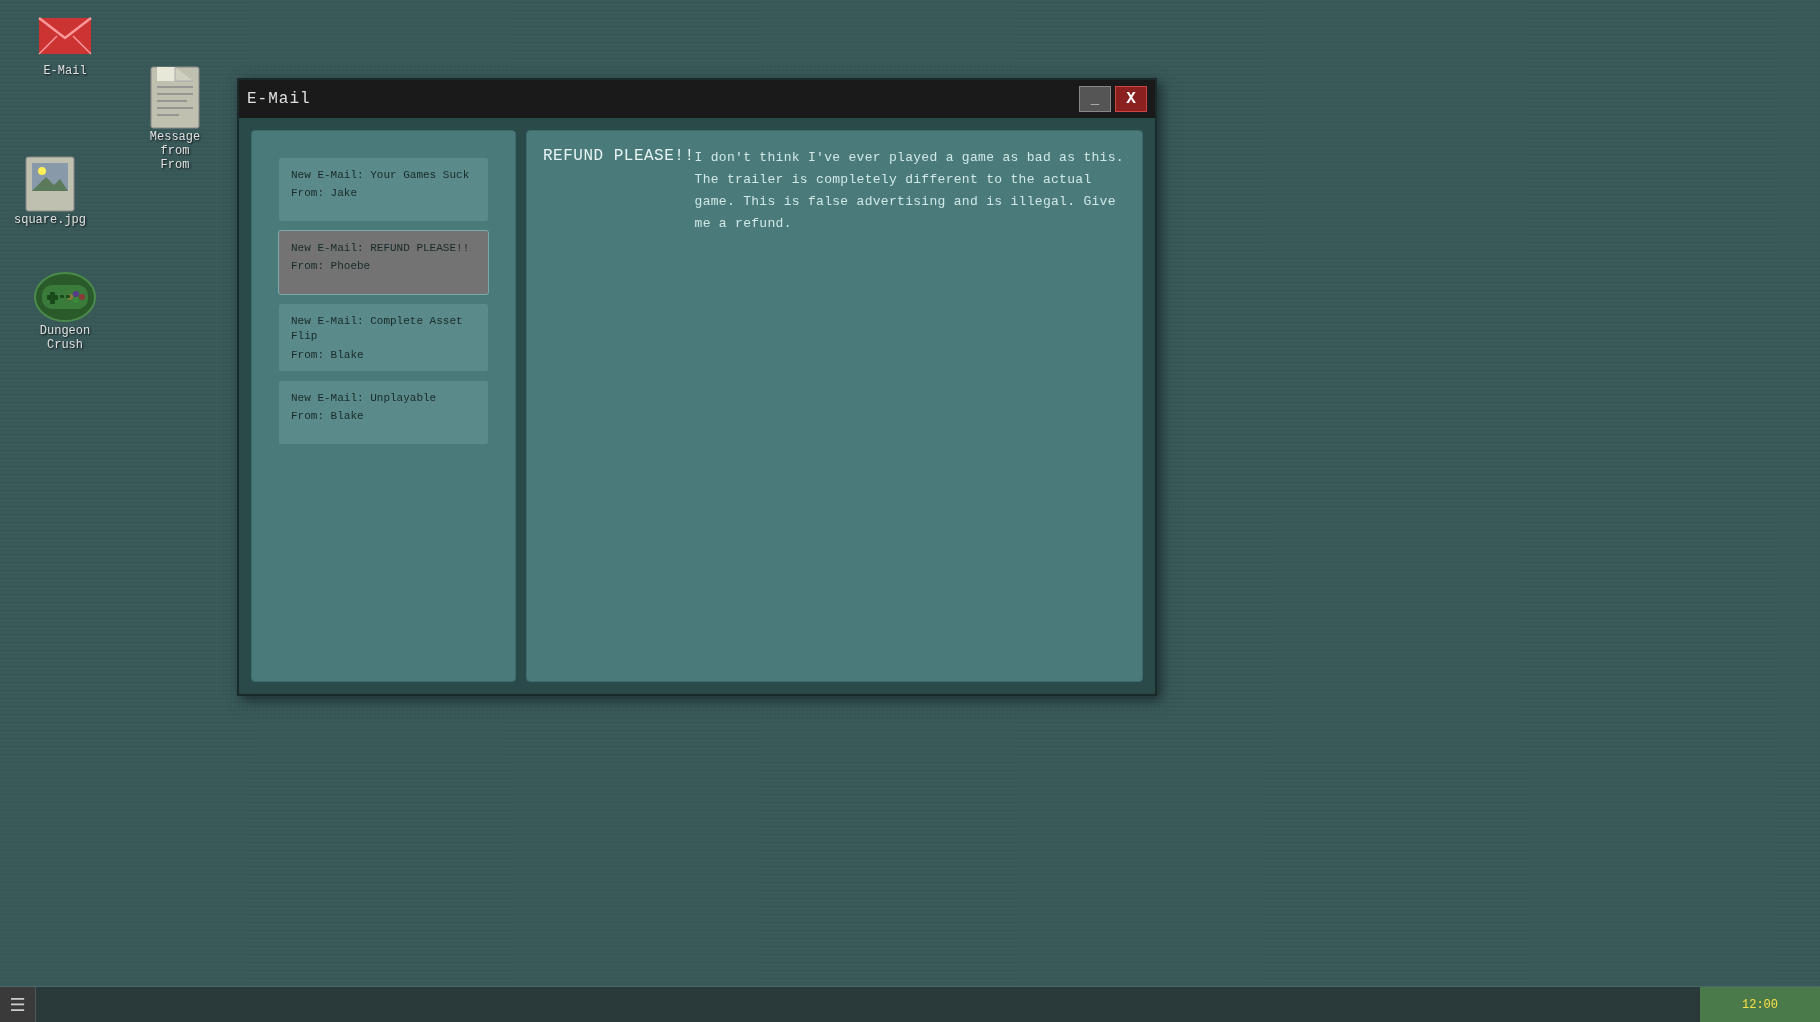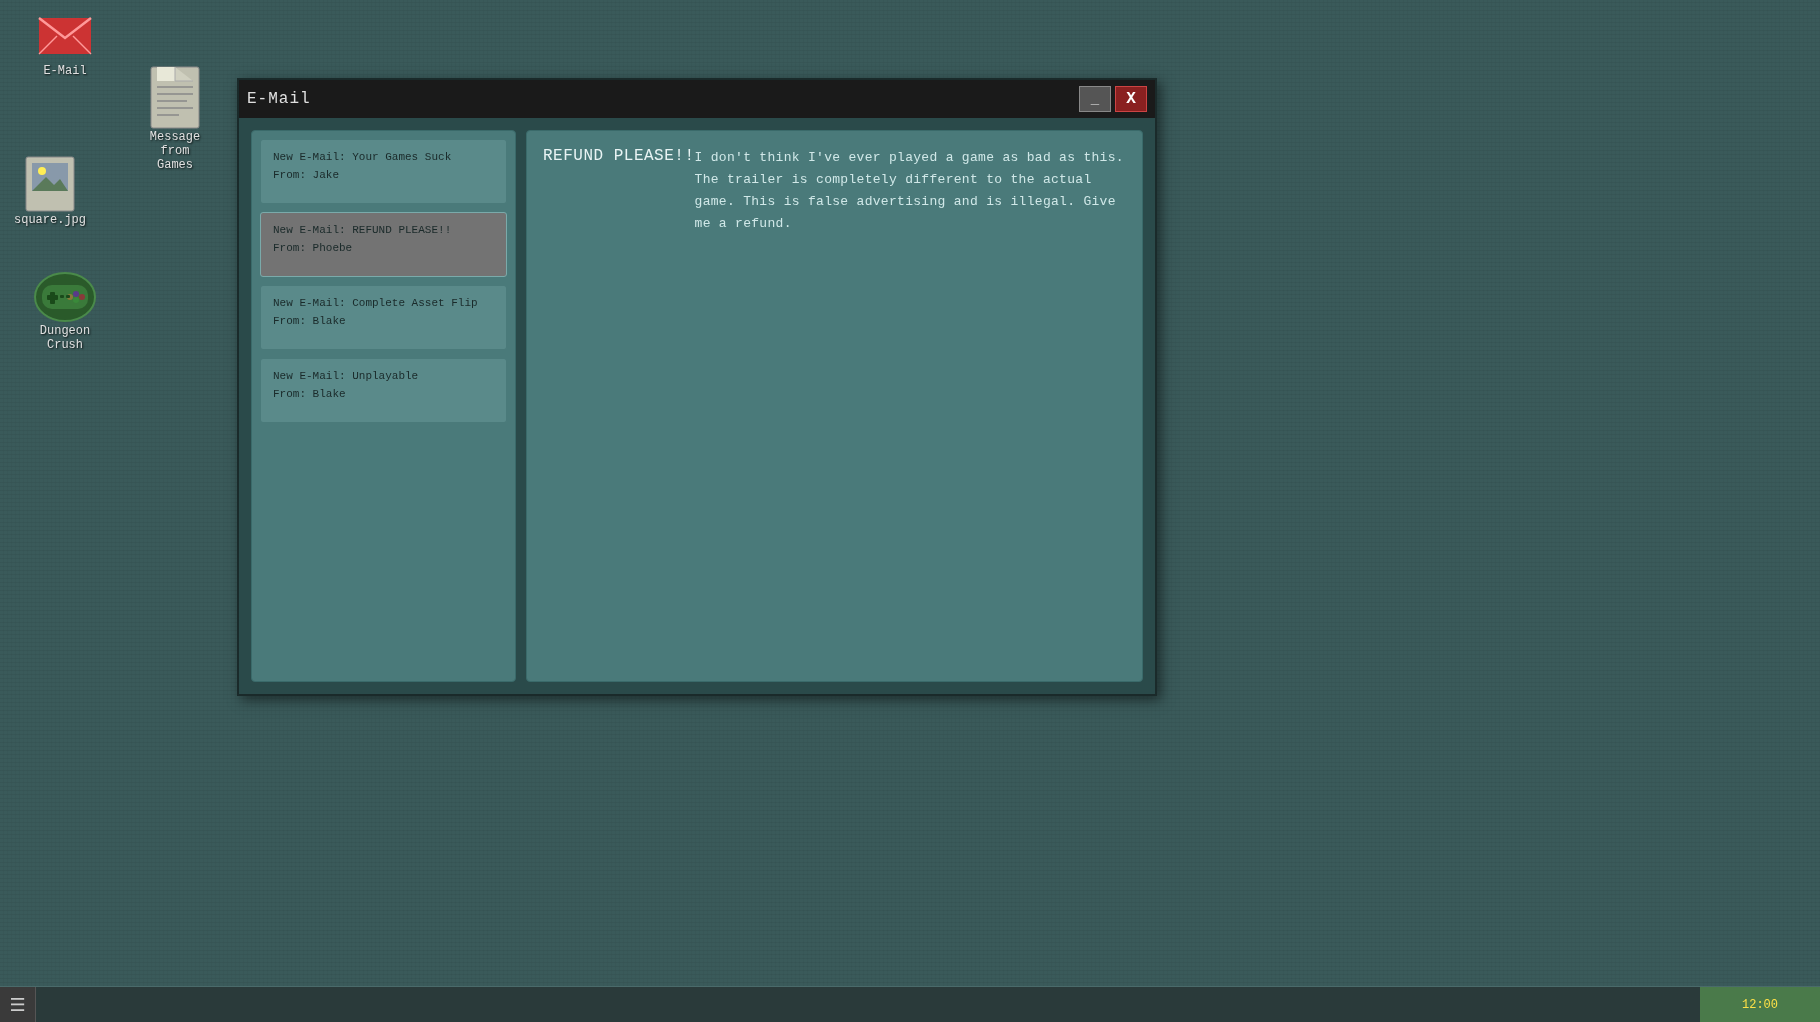--- a/index.html
+++ b/index.html
@@ -183,21 +183,21 @@
       padding: 12px;
       height: calc(100% - 38px);
     }
 
     
     .email-list-panel {
       width: 265px;
       background-color: #4a7a7a;
       border: 1px solid #3a6a6a;
       border-radius: 4px;
-      padding: 8px;
+      padding: 26px;
       display: flex;
       flex-direction: column;
       gap: 8px;
       overflow-y: auto;
     }
 
     .email-item {
       background-color: #5a8a8a;
       border: 1px solid #4a7a7a;
       border-radius: 3px;
@@ -298,21 +298,21 @@
     <rect x="8" y="2" width="18" height="14" fill="#e8e8d8"></rect>
     <polyline points="26,2 26,16 44,16" fill="#d0d0c0" stroke="#aaa" stroke-width="1"></polyline>
     <line x1="8" y1="22" x2="44" y2="22" stroke="#888" stroke-width="1.5"></line>
     <line x1="8" y1="29" x2="44" y2="29" stroke="#888" stroke-width="1.5"></line>
     <line x1="8" y1="36" x2="38" y2="36" stroke="#888" stroke-width="1.5"></line>
     <line x1="8" y1="43" x2="44" y2="43" stroke="#888" stroke-width="1.5"></line>
     <line x1="8" y1="50" x2="30" y2="50" stroke="#888" stroke-width="1.5"></line>
   </svg>
   <span class="icon-label" style="white-space:pre-line;">Message
 from
-Games</span>
+From</span>
 </div>
 
 <div class="desktop-icon" id="icon-square" style="top:155px;left:5px;">
   <svg width="52" height="58" viewBox="0 0 52 58">
     <rect x="2" y="2" width="48" height="54" rx="2" fill="#c0c0b0" stroke="#888" stroke-width="1"></rect>
     <rect x="8" y="8" width="36" height="28" fill="#8899aa"></rect>
     <polygon points="8,36 22,22 30,30 36,24 44,36" fill="#5a7a5a"></polygon>
     <circle cx="18" cy="16" r="4" fill="#ffee55"></circle>
   </svg>
   <span class="icon-label">square.jpg</span>

